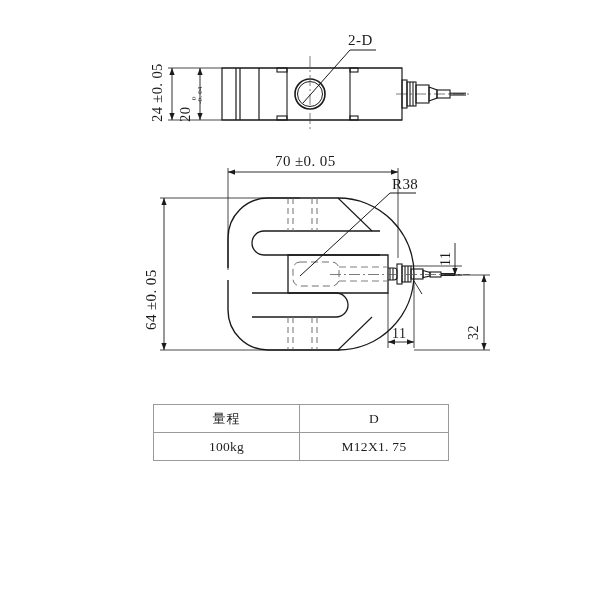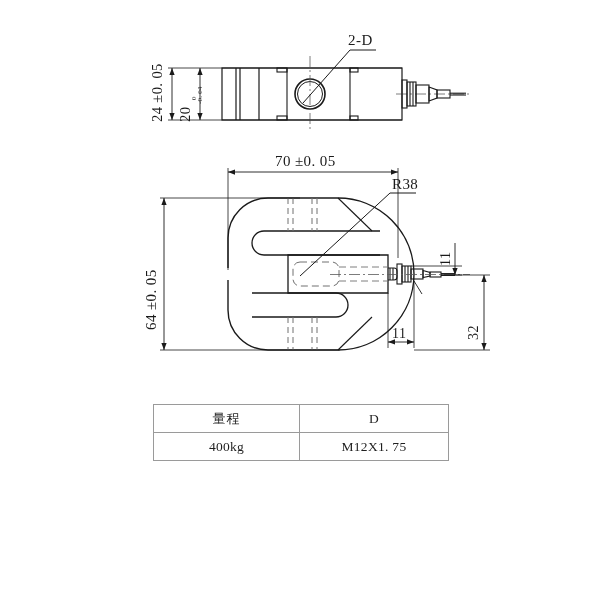--- a/index.html
+++ b/index.html
@@ -308,20 +308,20 @@
   <div id="spec-table-wrap">
     <table class="spec">
       <thead>
         <tr>
           <th class="w-left cn">量程</th>
           <th class="w-right">D</th>
         </tr>
       </thead>
       <tbody>
         <tr>
-          <td class="w-left">400kg</td>
+          <td class="w-left">100kg</td>
           <td class="w-right">M12X1. 75</td>
         </tr>
       </tbody>
     </table>
   </div>
 
 </div>
 
 </body></html>

